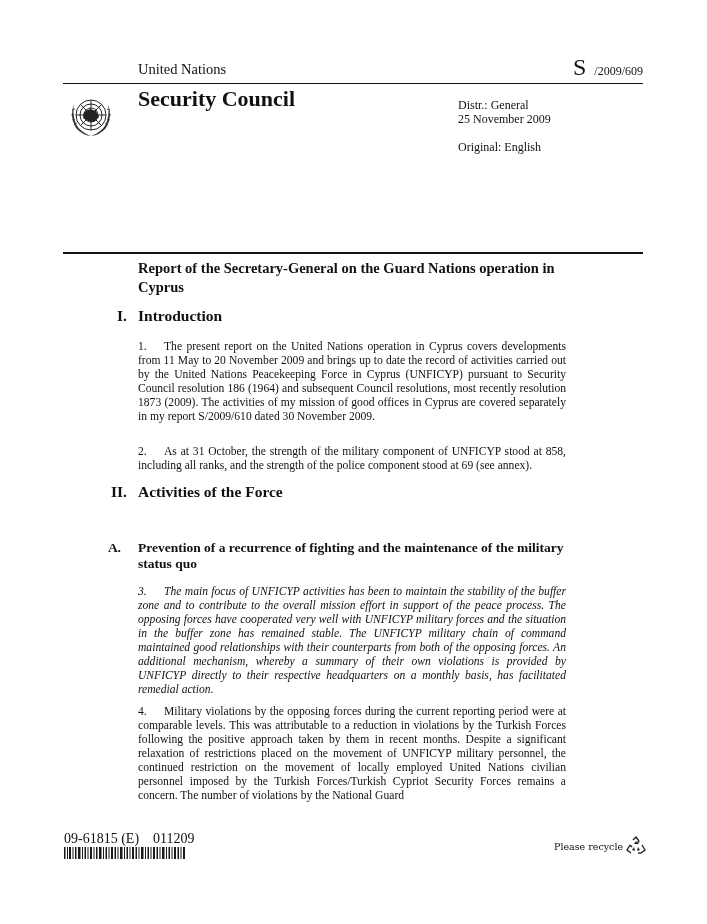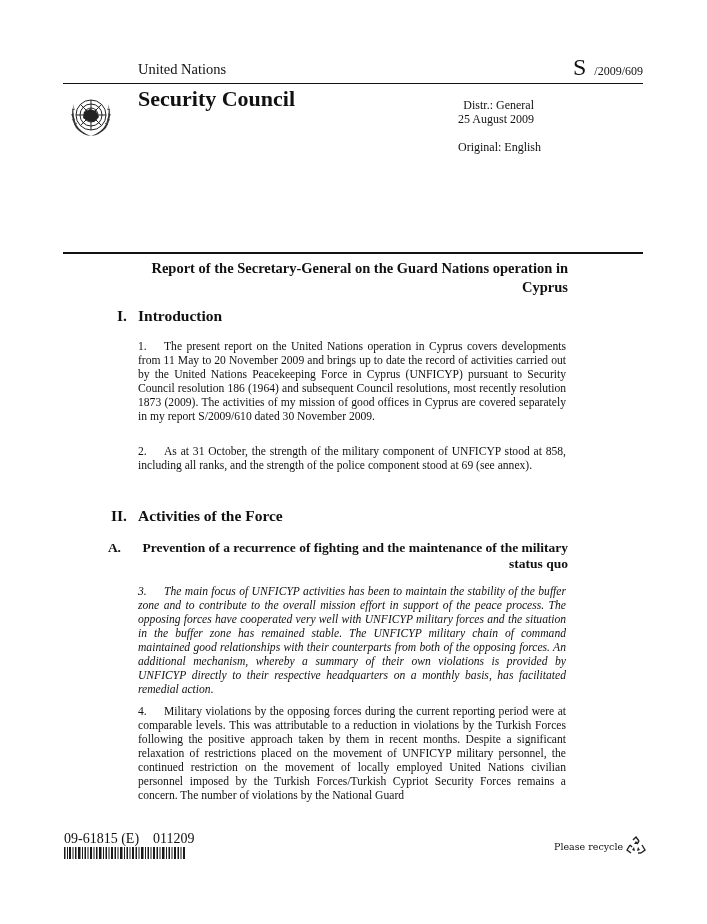--- a/index.html
+++ b/index.html
@@ -1,33 +1,33 @@
 <!DOCTYPE html>
 <html><head>
 <meta charset="utf-8">
 <style>
   html, body { margin: 0; padding: 0; background: #ffffff; }
   body { width: 707px; height: 924px; position: relative; overflow: hidden;
          font-family: "Liberation Serif", "DejaVu Serif", serif; color: #111; }
-  .abs { position: absolute; text-align: right; }
+  .abs { position: absolute; }
   .org { left: 138px; top: 61px; font-size: 14.5px; }
   .symbol { right: 64px; top: 54px; white-space: nowrap; }
   .symbol .s-big { font-size: 24px; }
   .symbol .s-small { font-size: 12px; margin-left: 8px; }
   .rule-top { left: 63px; top: 83px; width: 580px; height: 1px; background: #111; }
   .emblem { left: 66px; top: 92px; width: 50px; height: 50px; }
   .council { left: 138px; top: 86px; font-size: 22px; font-weight: bold; }
   .distr { left: 458px; top: 98px; font-size: 12px; line-height: 14px; }
   .original { left: 458px; top: 140px; font-size: 12px; }
   .rule-thick { left: 63px; top: 252px; width: 580px; height: 2px; background: #111; }
   .report-title { left: 138px; top: 259px; width: 430px; font-size: 14.5px; font-weight: bold; line-height: 19px; }
   .h1 { font-size: 15.5px; font-weight: bold; }
   .h1 .num { position: absolute; right: 100%; margin-right: 11px; white-space: nowrap; }
   .h1-intro { left: 138px; top: 307px; }
-  .h1-act { left: 138px; top: 507px; }
+  .h1-act { left: 138px; top: 483px; }
   .h2 { left: 138px; top: 540px; width: 430px; font-size: 13.5px; font-weight: bold; line-height: 16px; }
   .h2 .num { position: absolute; right: 100%; margin-right: 17px; }
   .para { left: 138px; width: 428px; font-size: 11.6px; line-height: 14px; text-align: justify; }
   .para .pnum { display: inline-block; width: 26px; }
   .p1 { top: 340px; }
   .p2 { top: 445px; }
   .p3 { top: 585px; font-style: italic; }
   .p4 { top: 705px; }
   .footer-code { left: 64px; top: 831px; font-size: 14px; white-space: pre; }
   .barcode { left: 64px; top: 847px; width: 122px; height: 12px; display: flex; gap: 0; }
@@ -71,21 +71,21 @@
       <line x1="44" y1="28" x2="41" y2="27"></line>
       <line x1="42" y1="33" x2="39" y2="31"></line>
     </g>
   </svg>
 </div>
 
 <div class="abs council">Security Council</div>
 
 <div class="abs distr">
   <div>Distr.: General</div>
-  <div>25 August 2009</div>
+  <div>25 November 2009</div>
 </div>
 <div class="abs original">Original: English</div>
 
 <div class="abs rule-thick"></div>
 
 <div class="abs report-title">Report of the Secretary-General on the Guard Nations operation in Cyprus</div>
 
 <div class="abs h1 h1-intro">
   <span class="num">I.</span>
   <span>Introduction</span>

